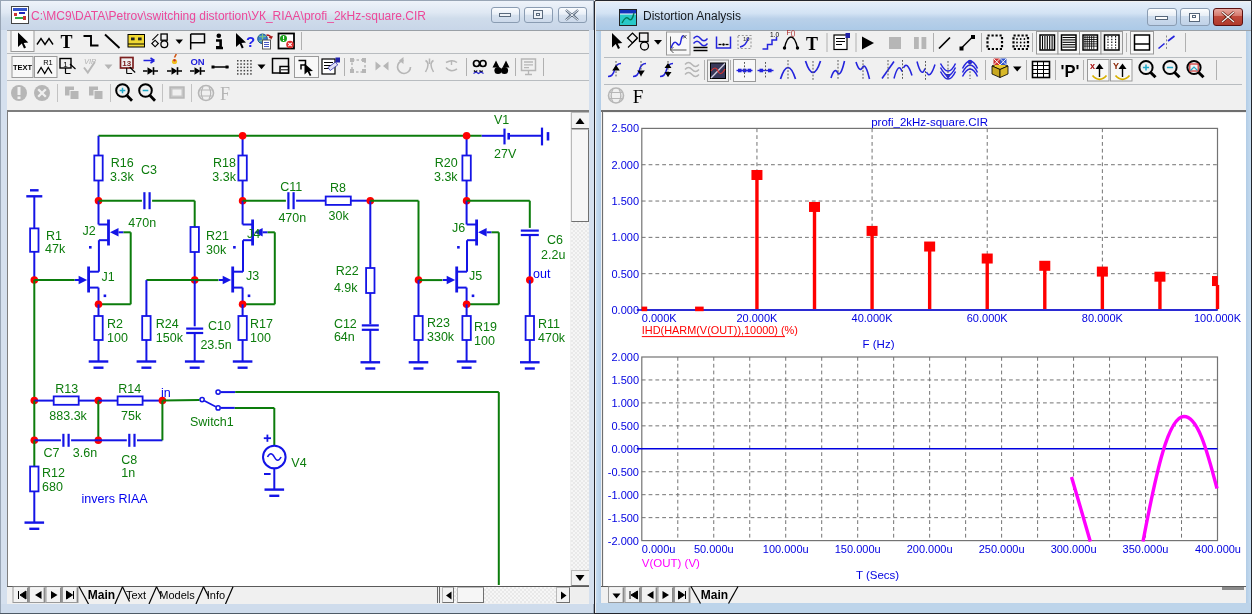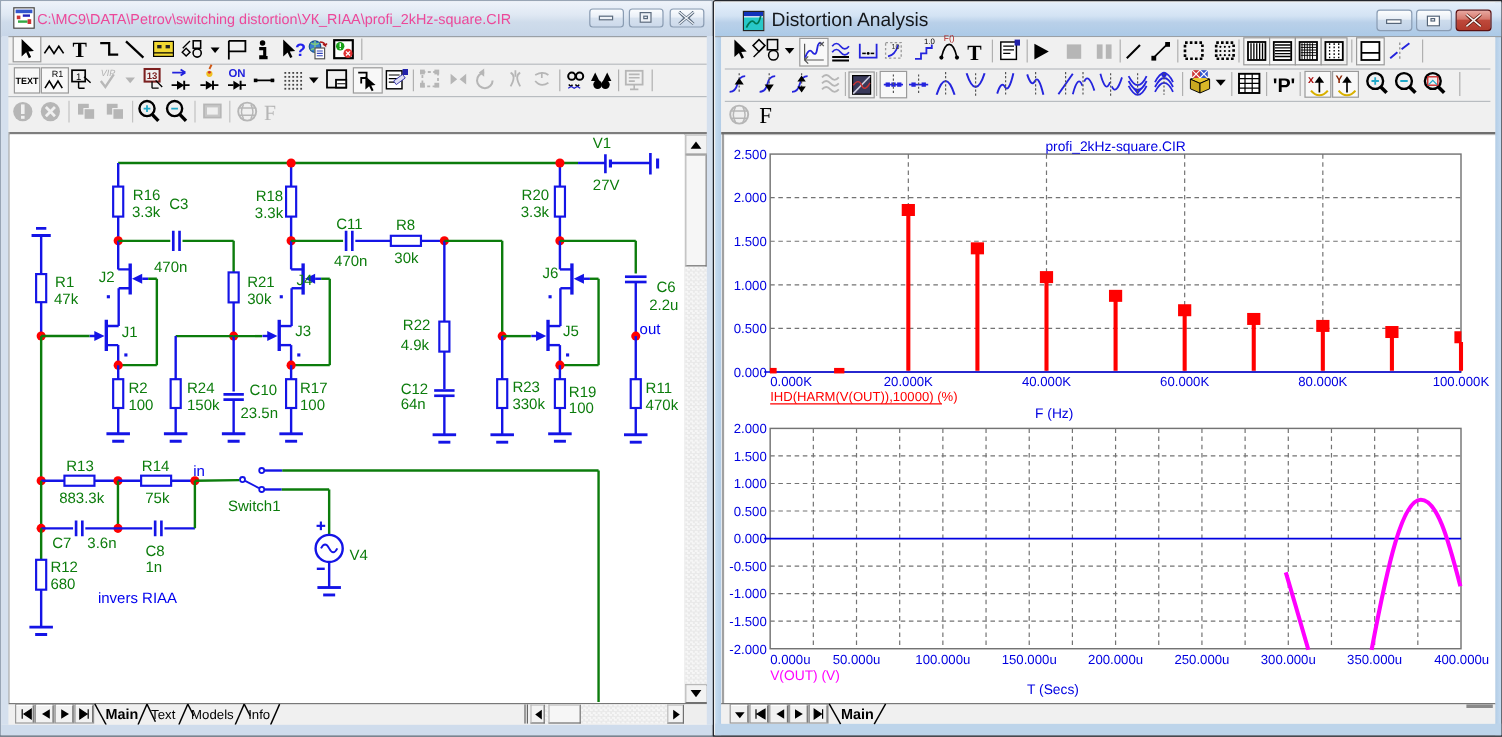--- a/index.html
+++ b/index.html
@@ -510,21 +510,21 @@
 <div class="abs" style="left:595.5px;top:1.5px;width:5px;height:611px;background:linear-gradient(90deg,#c6dcf0,#b2cce6)"></div>
 <div class="abs" style="left:1245.5px;top:1.5px;width:5px;height:611px;background:linear-gradient(90deg,#b2cce6,#c6dcf0)"></div>
 <div class="abs" style="left:595.5px;top:603px;width:655px;height:9.5px;background:#bdd4ea"></div>
 <div class="abs" style="left:595.5px;top:1.5px;width:655px;height:28.5px;background:linear-gradient(#e4eefa,#d3e3f4 40%,#b9d0e9 60%,#accae7)"></div>
 <div class="abs" style="left:619px;top:9px;width:18px;height:17px;background:#fff;border:1px solid #222">
 <svg width="16" height="15">
       <rect x="0" y="0" width="16" height="3.5" fill="#1133bb"></rect>
       <rect x="0" y="4.5" width="16" height="10.5" fill="#28c8c8"></rect>
       <path d="M2 13 q4 -8 7 -4 q3 3 5 -6" stroke="#075" stroke-width="1.4" fill="none"></path>
     </svg></div>
-<div class="abs" style="left:643px;top:9px;font-size:16px;color:#15181c">Distortion Analysis</div>
+<div class="abs" style="left:643px;top:9px;font-size:12px;color:#15181c">Distortion Analysis</div>
 <div class="btn37" style="left:1146.5px;top:8px;width:30px;height:17.5px"></div>
 <div class="btn37" style="left:1179.5px;top:8px;width:30px;height:17.5px"></div>
 <div class="abs" style="left:1212.5px;top:8px;width:30px;height:17.5px;border:1px solid #5c1010;border-radius:3px;background:linear-gradient(#e8a8a0 0%,#d4766a 45%,#c04a3c 46%,#b03a2c 100%)"></div>
 <div class="abs" style="left:1155px;top:16px;width:13px;height:4px;background:#fdfdfd;border:1px solid #56667a"></div>
 <div class="abs" style="left:1188.5px;top:12.5px;width:11px;height:9.5px;background:#fdfdfd;border:1.5px solid #56667a"></div>
 <div class="abs" style="left:1191.5px;top:15px;width:4px;height:3px;border:1px solid #56667a"></div>
 <svg class="abs" style="left:1220px;top:11px" width="16" height="12">
     <path d="M2 1 L7 6 L2 11 M14 1 L9 6 L14 11 M2 1 L14 11 M14 1 L2 11" stroke="#5f1b10" stroke-width="2.4" fill="none"></path>
     <path d="M2 1 L14 11 M14 1 L2 11" stroke="#f6f4f2" stroke-width="1.2" fill="none"></path>
   </svg>

